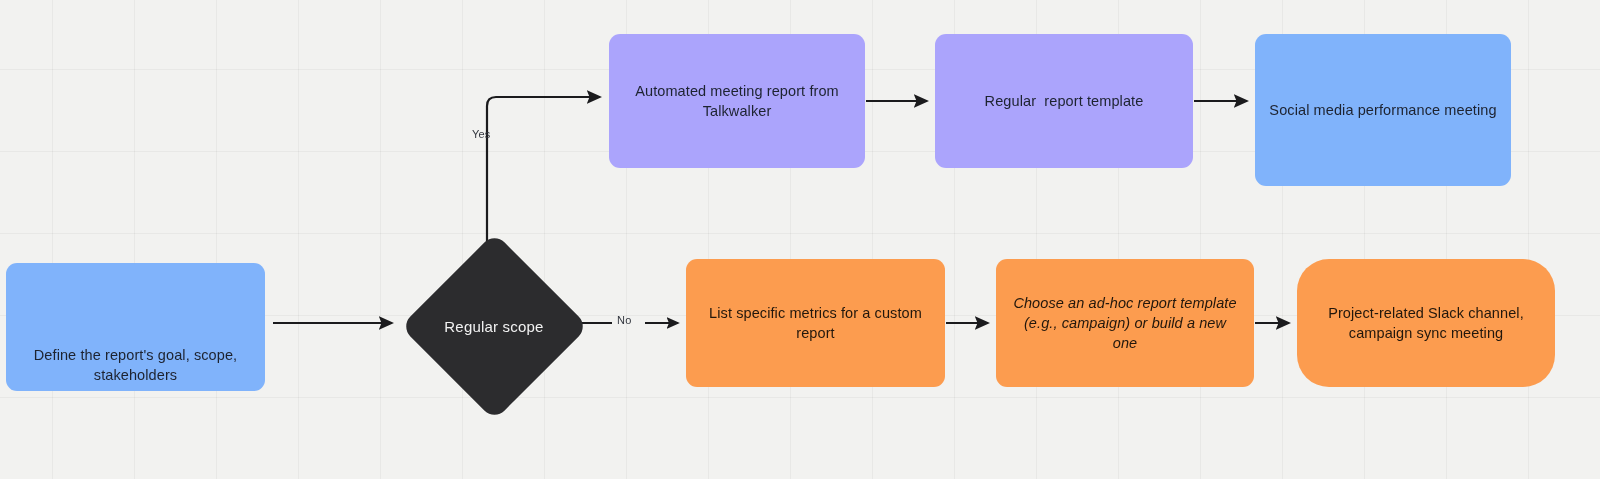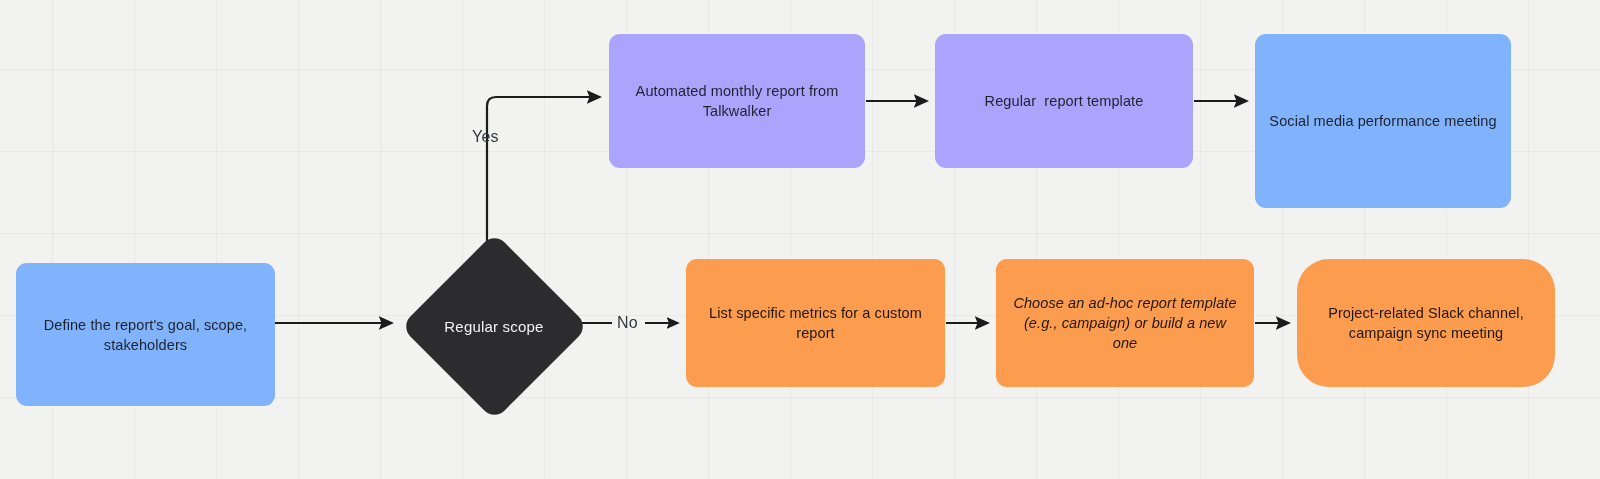--- a/index.html
+++ b/index.html
@@ -68,21 +68,21 @@
     position: relative;
     z-index: 2;
     color: #f2f2f2;
     font-size: 15px;
     letter-spacing: 0.2px;
     white-space: nowrap;
   }
   .edge-label {
     position: absolute;
     color: #33373f;
-    font-size: 16px;
+    font-size: 11px;
     letter-spacing: 0.2px;
     background: transparent;
     white-space: nowrap;
   }
 </style>
 </head>
 <body>
 
 <div id="canvas">
 
@@ -102,41 +102,41 @@
     <path d="M 1194 101 L 1247 101" stroke="#1b1b1d" stroke-width="2.2" fill="none" marker-end="url(#arrow)"></path>
 
     <path d="M 579 323 L 612 323" stroke="#1b1b1d" stroke-width="1.9" fill="none"></path>
     <path d="M 645 323 L 678 323" stroke="#1b1b1d" stroke-width="1.9" fill="none" marker-end="url(#arrow)"></path>
 
     <path d="M 946 323 L 988 323" stroke="#1b1b1d" stroke-width="2.2" fill="none" marker-end="url(#arrow)"></path>
 
     <path d="M 1255 323 L 1289 323" stroke="#1b1b1d" stroke-width="2.2" fill="none" marker-end="url(#arrow)"></path>
   </svg>
 
-  <div class="node node-blue" style="left:16px; top:263px; width:259px; height:143px;">
+  <div class="node node-blue" style="left:6px; top:263px; width:259px; height:128px;align-items:flex-end;">
     <span>Define the report's goal, scope, stakeholders</span>
   </div>
 
   <div class="decision" style="left:400px; top:232px; width:188px; height:188px;">
     <div class="shape"></div>
     <span class="dlabel">Regular scope</span>
   </div>
 
   <div class="edge-label" style="left:472px; top:128px;">Yes</div>
   <div class="edge-label" style="left:617px; top:314px;text-align:center;">No</div>
 
   <div class="node node-purple" style="left:609px; top:34px; width:256px; height:134px;">
-    <span>Automated monthly report from Talkwalker</span>
+    <span>Automated meeting report from Talkwalker</span>
   </div>
 
   <div class="node node-purple" style="left:935px; top:34px; width:258px; height:134px;">
     <span>Regular  report template</span>
   </div>
 
-  <div class="node node-blue" style="left:1255px; top:34px; width:256px; height:174px;">
+  <div class="node node-blue" style="left:1255px; top:34px; width:256px; height:152px;">
     <span>Social media performance meeting</span>
   </div>
 
   <div class="node node-orange" style="left:686px; top:259px; width:259px; height:128px;">
     <span>List specific metrics for a custom report</span>
   </div>
 
   <div class="node node-orange" style="left:996px; top:259px; width:258px; height:128px;font-style:italic;">
     <span>Choose an ad-hoc report template (e.g., campaign) or build a new one</span>
   </div>

